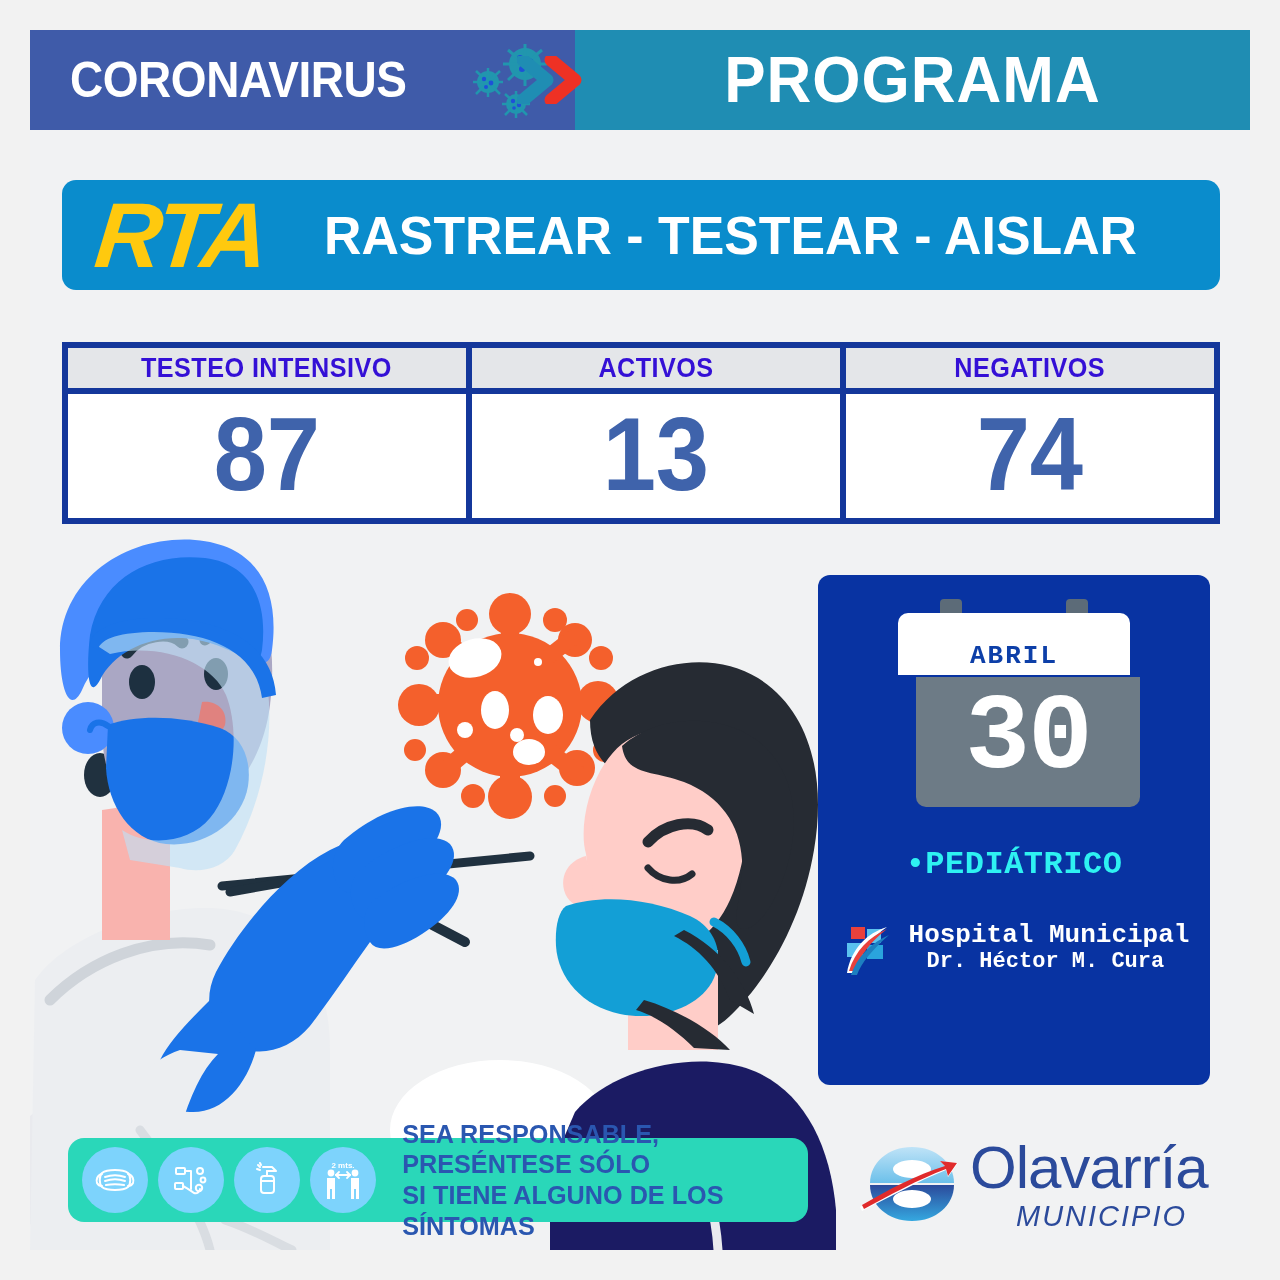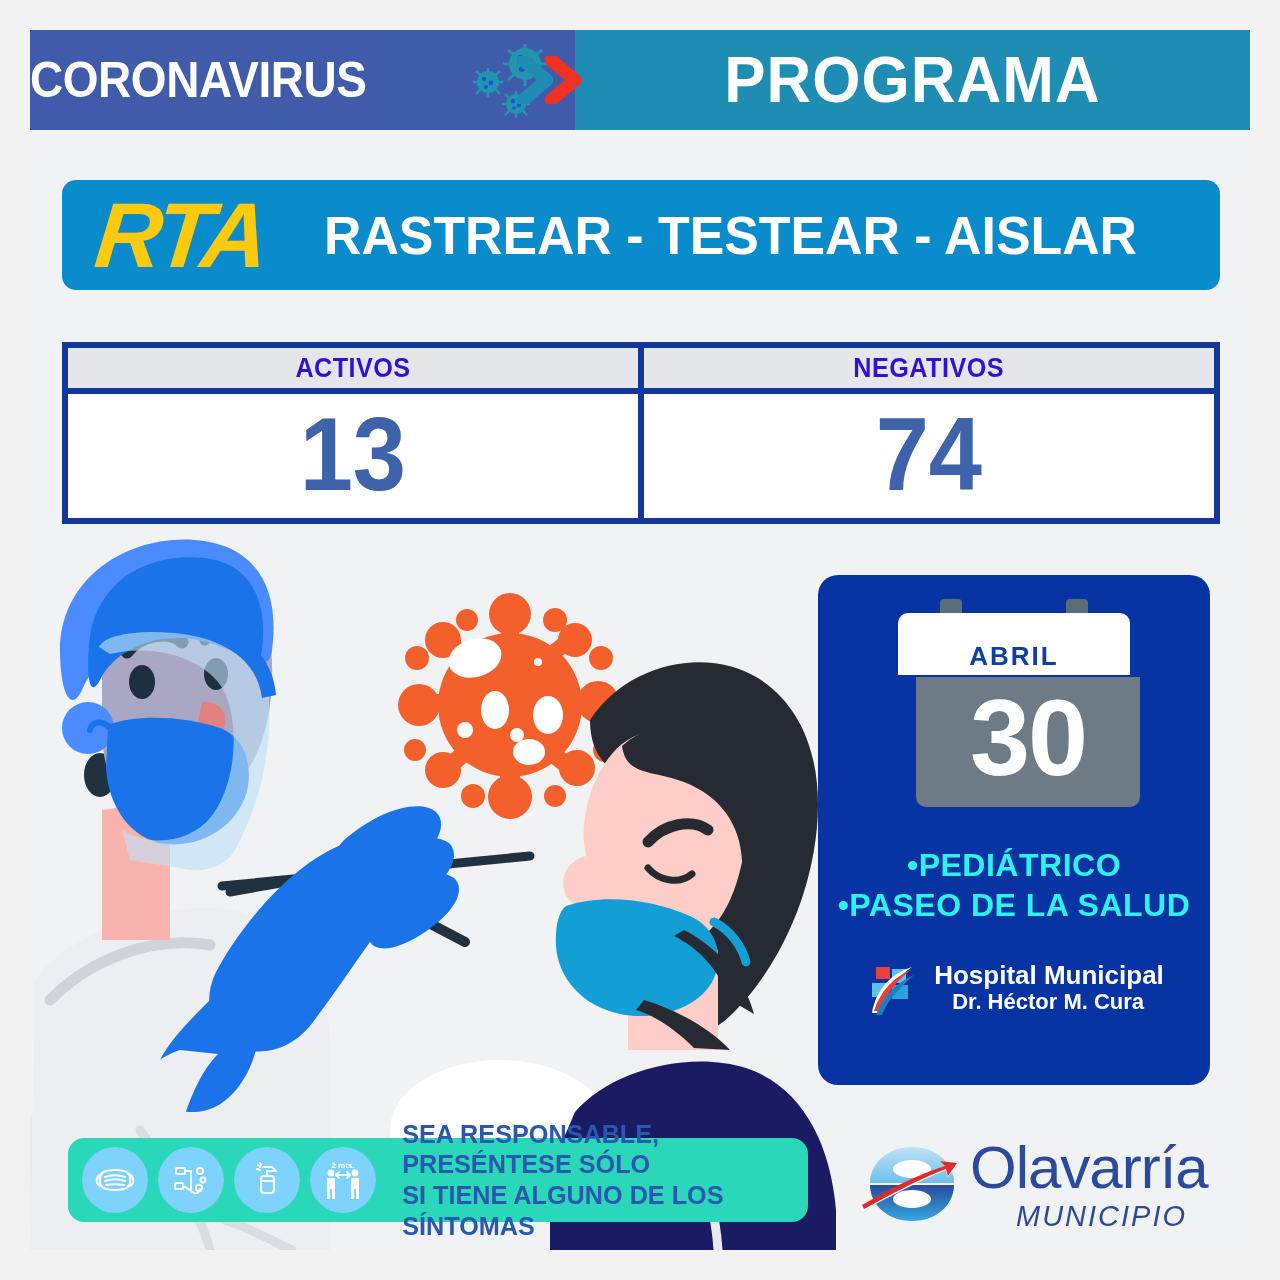--- a/index.html
+++ b/index.html
@@ -25,20 +25,21 @@
   
   .header {
     position:absolute; left:0; top:0;
     width:1220px; height:100px;
     display:flex;
   }
   .header-left {
     width:545px; height:100px;
     background:#3f5ba9;
     display:flex; align-items:center;
+    padding-left:40px;
     position:relative;
   }
   .header-left .word {
     color:#ffffff;
     font-size:50px;
     font-weight:bold;
     letter-spacing:-0.5px;
     transform:scaleX(0.92);
     transform-origin:left center;
     line-height:1;
@@ -136,23 +137,24 @@
   .illustration {
     position:absolute; left:0; top:500px;
     width:820px; height:720px;
   }
 
   
   .cal-card {
     position:absolute; left:788px; top:545px;
     width:392px; height:510px;
     background:#0833a2;
-    border-radius:20px;
+    border-radius:12px;
     display:flex; flex-direction:column; align-items:center;
     padding-top:24px;
+    font-family:Liberation Mono, monospace;
   }
   .cal-icon { width:232px; height:212px; position:relative; }
   .cal-top {
     position:absolute; left:0; top:14px;
     width:232px; height:62px;
     background:#ffffff;
     border-radius:10px 10px 0 0;
     display:flex; align-items:flex-end; justify-content:center;
     padding-bottom:6px;
   }
@@ -177,21 +179,21 @@
   .cal-day {
     color:#ffffff;
     font-size:108px; font-weight:bold;
     line-height:1; letter-spacing:-2px;
     transform:translateY(-4px);
   }
   .cal-list {
     margin-top:34px;
     width:100%;
     display:flex; flex-direction:column; align-items:center;
-    gap:0;
+    gap:16px;
   }
   .cal-item {
     color:#2ef2f2;
     font-size:32px; font-weight:bold;
     letter-spacing:0.5px;
     line-height:1.25;
     white-space:nowrap;
   }
   .cal-item::before { content:"\2022 "; }
 
@@ -314,20 +316,28 @@
       <div class="word">PROGRAMA</div>
     </div>
   </div>
 
   <div class="rta-banner">
     <div class="rta-logo">RTA</div>
     <div class="rta-tagline">RASTREAR - TESTEAR - AISLAR</div>
   </div>
 
   <div class="stats-table">
+    <div class="stat-col wide">
+      <div class="stat-head">
+        <span>TESTEO INTENSIVO</span>
+      </div>
+      <div class="stat-body">
+        <span>87</span>
+      </div>
+    </div>
     <div class="stat-col">
       <div class="stat-head">
         <span>ACTIVOS</span>
       </div>
       <div class="stat-body">
         <span>13</span>
       </div>
     </div>
     <div class="stat-col">
       <div class="stat-head">
@@ -474,21 +484,20 @@
       <div class="cal-top">
         <span class="cal-month">ABRIL</span>
       </div>
       <div class="cal-body">
         <span class="cal-day">30</span>
       </div>
     </div>
 
     <div class="cal-list">
       <div class="cal-item">PEDIÁTRICO</div>
-      <div class="cal-item">PASEO DE LA SALUD</div>
     </div>
 
     <div class="hosp-logo">
       <svg class="hosp-mark" viewBox="0 0 58 58">
         <path d="M12 8 H26 V20 H12 Z" fill="#e8413c" rx="2"></path>
         <path d="M28 10 H42 V24 H28 Z" fill="#5bc2ee"></path>
         <path d="M8 24 H24 V38 H8 Z" fill="#5bc2ee"></path>
         <path d="M28 26 H44 V40 H28 Z" fill="#2aa4dd"></path>
         <path d="M8 54 C 12 30, 28 14, 48 8 C 30 20, 18 36, 14 54 Z" fill="#ffffff"></path>
         <path d="M10 52 C 16 32, 30 18, 48 10 C 32 22, 20 38, 16 52 Z" fill="#e8413c"></path>

